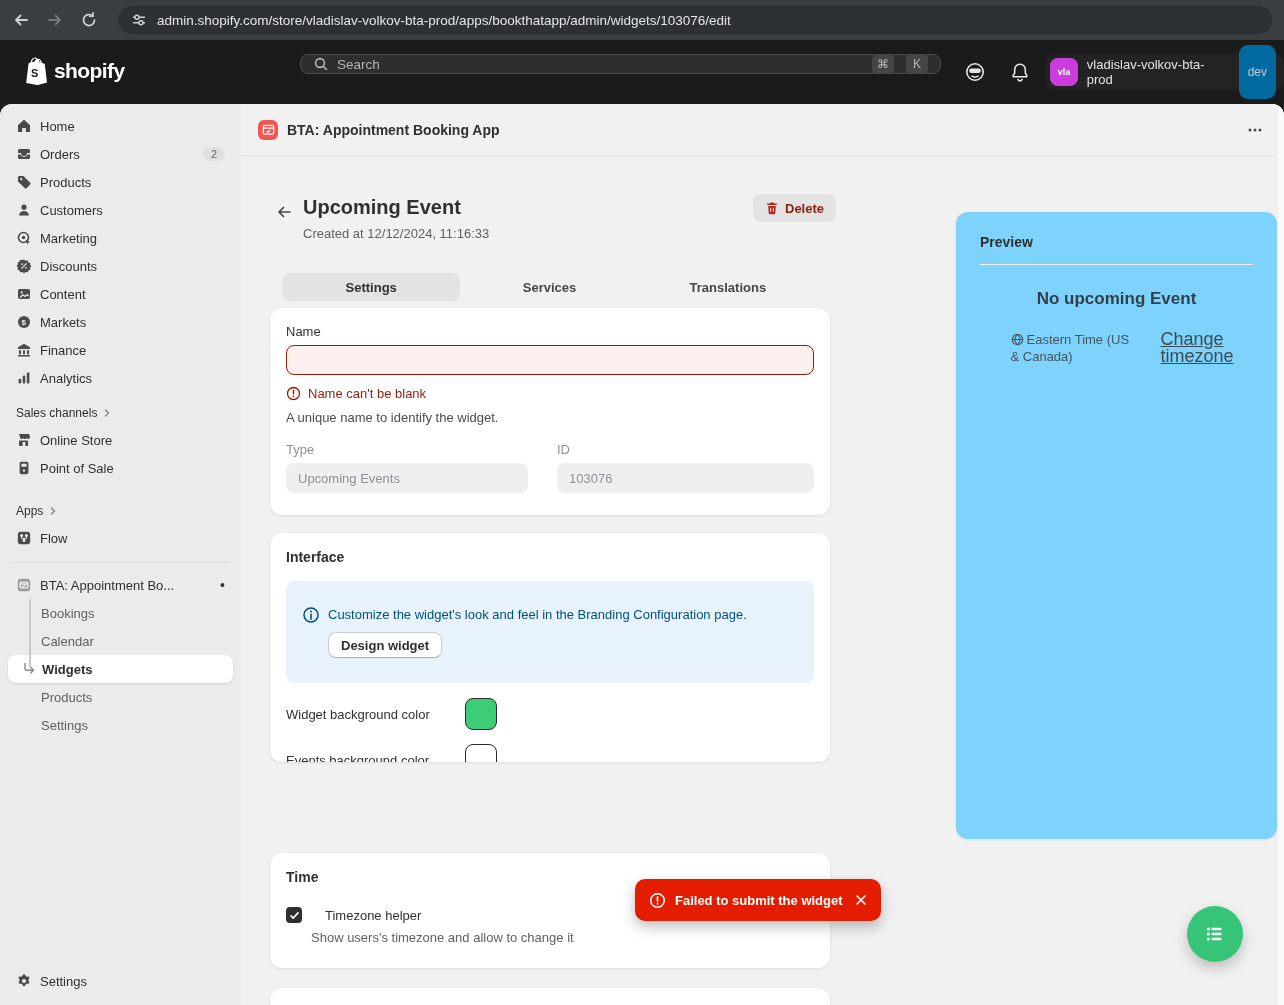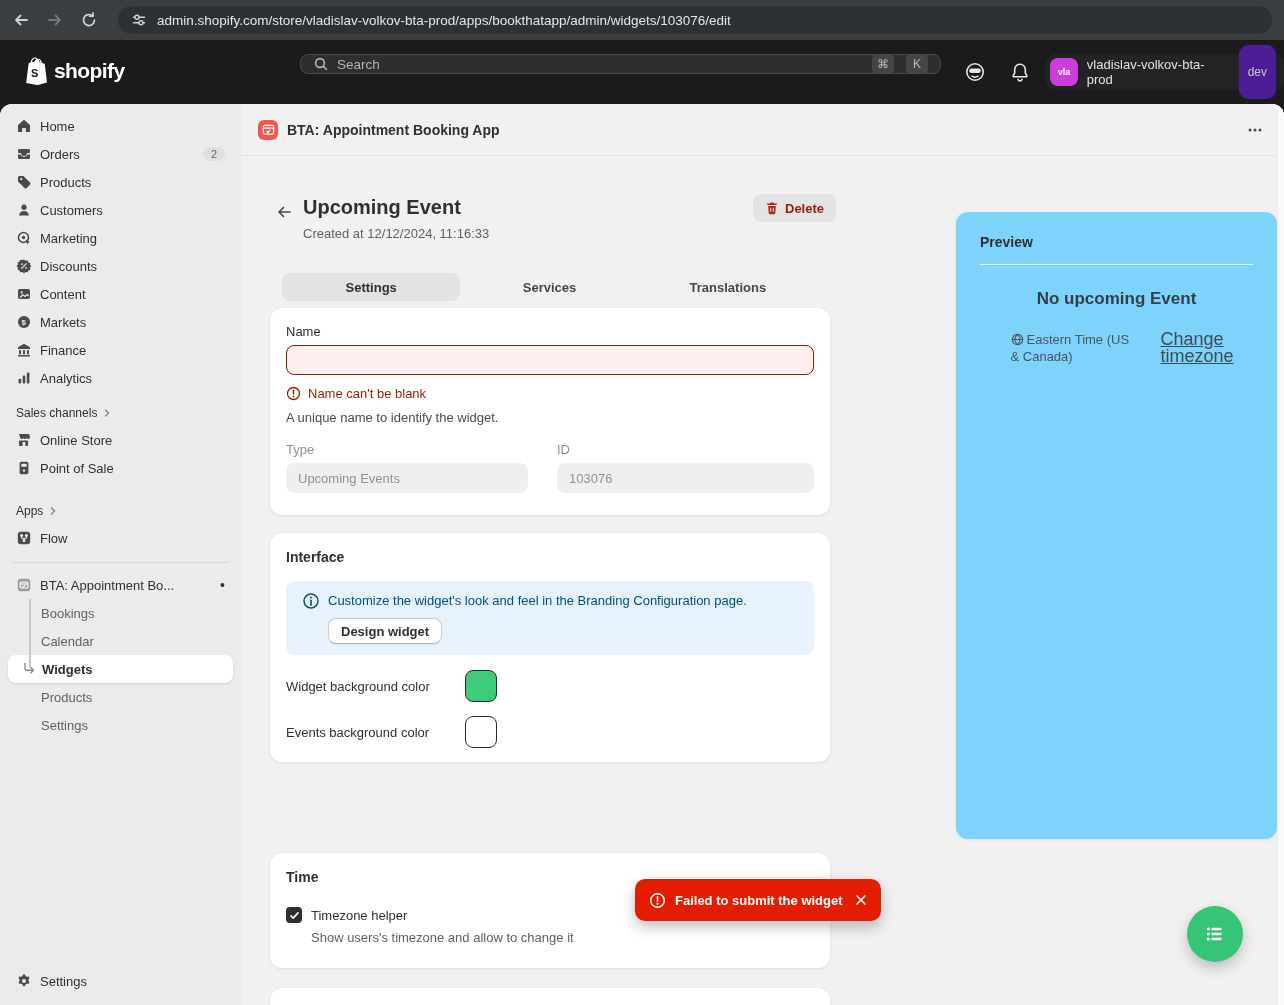--- a/index.html
+++ b/index.html
@@ -23,21 +23,21 @@
     border:1px solid #4a4a4a;border-radius:8px;display:flex;align-items:center;padding:0 12px;gap:8px}
   .search-text{color:#b5b5b5;font-size:13.5px;flex:1}
   .key{height:20px;min-width:22px;padding:0 5px;background:#454545;border-radius:5px;color:#b9b9b9;
     font-size:12px;display:flex;align-items:center;justify-content:center;margin-left:4px}
   .tb-ic{position:absolute;width:24px;height:24px}
   .account{position:absolute;left:1046px;top:14px;height:36px;display:flex;align-items:center;
     gap:9px;padding:0 8px 0 4px;background:#232323;border-radius:10px}
   .avatar{width:28px;height:28px;border-radius:8px;background:#cb3ddd;color:#fff;font-size:9px;
     font-weight:700;display:flex;align-items:center;justify-content:center}
   .store-name{color:#e3e3e3;font-size:13px}
-  .env-badge{background:#4c1d95;color:#c9c9c9;font-size:12px;border-radius:9px;padding:20px 9px}
+  .env-badge{background:#0369a1;color:#c9c9c9;font-size:12px;border-radius:9px;padding:20px 9px}
 
   
   .workspace{position:absolute;top:104px;left:0;width:1284px;height:901px;
     border-radius:12px 12px 0 0;overflow:hidden;background:#f1f1f1;display:flex}
 
   
   .sidebar{width:241px;flex:none;background:#ebebeb;position:relative;padding-top:8px}
   .nav-item{display:flex;align-items:center;gap:8px;height:28px;margin:0 8px;padding:0 8px;
     border-radius:8px;font-size:13px;color:#303030}
   .nav-item .ic{width:16px;height:16px;flex:none}
@@ -84,34 +84,34 @@
     padding:0 12px;font-size:13px;outline:none;font-family:inherit}
   .error-row{margin-top:11px;display:flex;align-items:center;gap:7px;color:#8e1f0b;font-size:13px}
   .help-text{margin-top:9px;font-size:13px;color:#4d4d4d}
   .two-col{margin-top:17px;display:flex;gap:29px}
   .col-type{width:242px}.col-id{flex:1}
   .label-disabled{display:block;font-size:13px;color:#8d9196;margin-bottom:6px}
   .field-disabled{height:30px;background:#efefef;border-radius:8px;display:flex;align-items:center;
     padding:0 12px;font-size:13px;color:#8d9196}
 
   .section-heading{font-size:14px;font-weight:700;color:#303030}
-  .banner{margin-top:16px;background:#e8f2fc;border-radius:8px;padding:11px 16px}
+  .banner{margin-top:16px;background:#e8f2fc;border-radius:8px;padding:25px 16px}
   .banner-row{display:flex;align-items:flex-start;gap:8px;color:#00527c;font-size:13px;line-height:18px}
   .design-btn{margin:8px 0 0 26px;height:26px;padding:0 12px;background:#fff;border:1px solid #ccc;
     border-bottom-color:#b0b0b0;border-radius:8px;font-size:13px;font-weight:700;color:#303030;
     display:inline-flex;align-items:center;box-shadow:0 1px 0 rgba(0,0,0,.04)}
   .color-row{margin-top:15px;display:flex;align-items:center}
   .color-row.second{margin-top:14px}
   .color-label{width:179px;font-size:13px;color:#303030}
   .swatch{width:32px;height:32px;border-radius:8px;border:1px solid #2b2b2b;background:#fff}
   .display-label{margin-top:18px;font-size:13px;color:#303030}
   .select{margin-top:5px;height:30px;border:1px solid #8a8f94;border-radius:8px;background:#fff;
     display:flex;align-items:center;justify-content:space-between;padding:0 12px;font-size:13px;color:#303030}
 
-  .check-row{margin-top:22px;display:flex;align-items:center;gap:9px}
+  .check-row{margin-top:22px;display:flex;align-items:center;gap:23px}
   .checkbox{width:16px;height:16px;border-radius:4px;background:#2f2f2f;display:flex;
     align-items:center;justify-content:center}
   .check-label{font-size:13px;color:#303030}
   .check-help{margin-top:7px;margin-left:25px;font-size:13px;color:#616161}
 
   .toast{position:absolute;left:394px;top:775px;width:246px;height:42px;background:#e41c00;
     border-radius:10px;display:flex;align-items:center;gap:9px;padding:0 14px;color:#fff;
     box-shadow:0 6px 14px rgba(0,0,0,.25)}
   .toast-msg{flex:1;font-size:13px;font-weight:700;white-space:nowrap}
 

